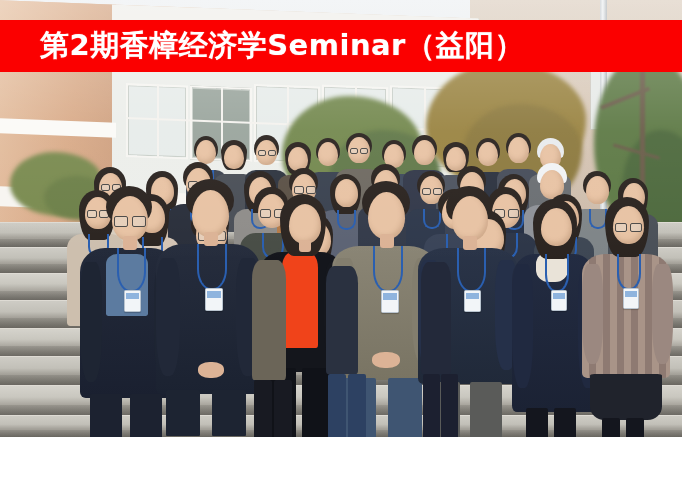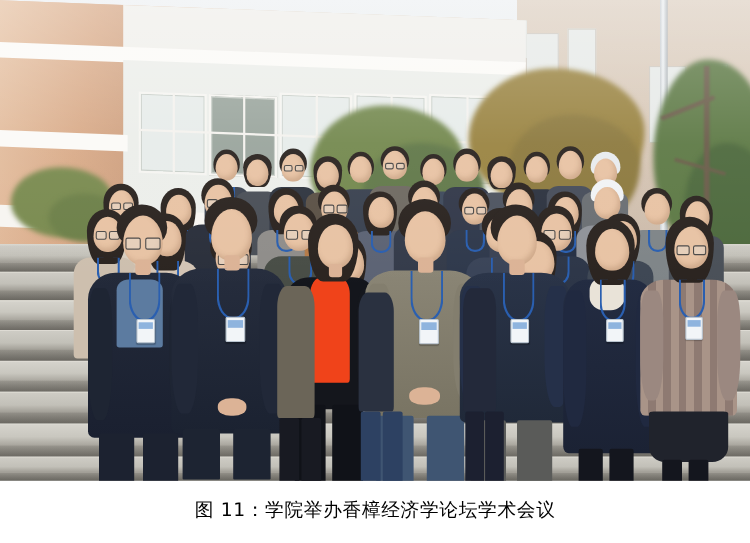--- a/index.html
+++ b/index.html
@@ -657,18 +657,20 @@
 
     </div>
     <div class="p" style="left:430px; top:238px;">
       <div class="body" style="left:-9px; top:24px; width:30px; height:112px; background:#23293a;"></div>
       <div class="leg" style="left:-7px; top:136px; width:17px; height:72px; background:#1c2030;"></div>
       <div class="leg" style="left:11px; top:136px; width:17px; height:72px; background:#1c2030;"></div>
     </div>
 
     <div class="haze"></div>
 
+    <div id="banner">
+      <span id="banner-text">第2期香樟经济学Seminar（益阳）</span>
+    </div>
 
   </div>
 
-  <div id="caption">图 11：学院举办香樟经济学论坛学术会议</div>
 
 </div>
 
 </body></html>

